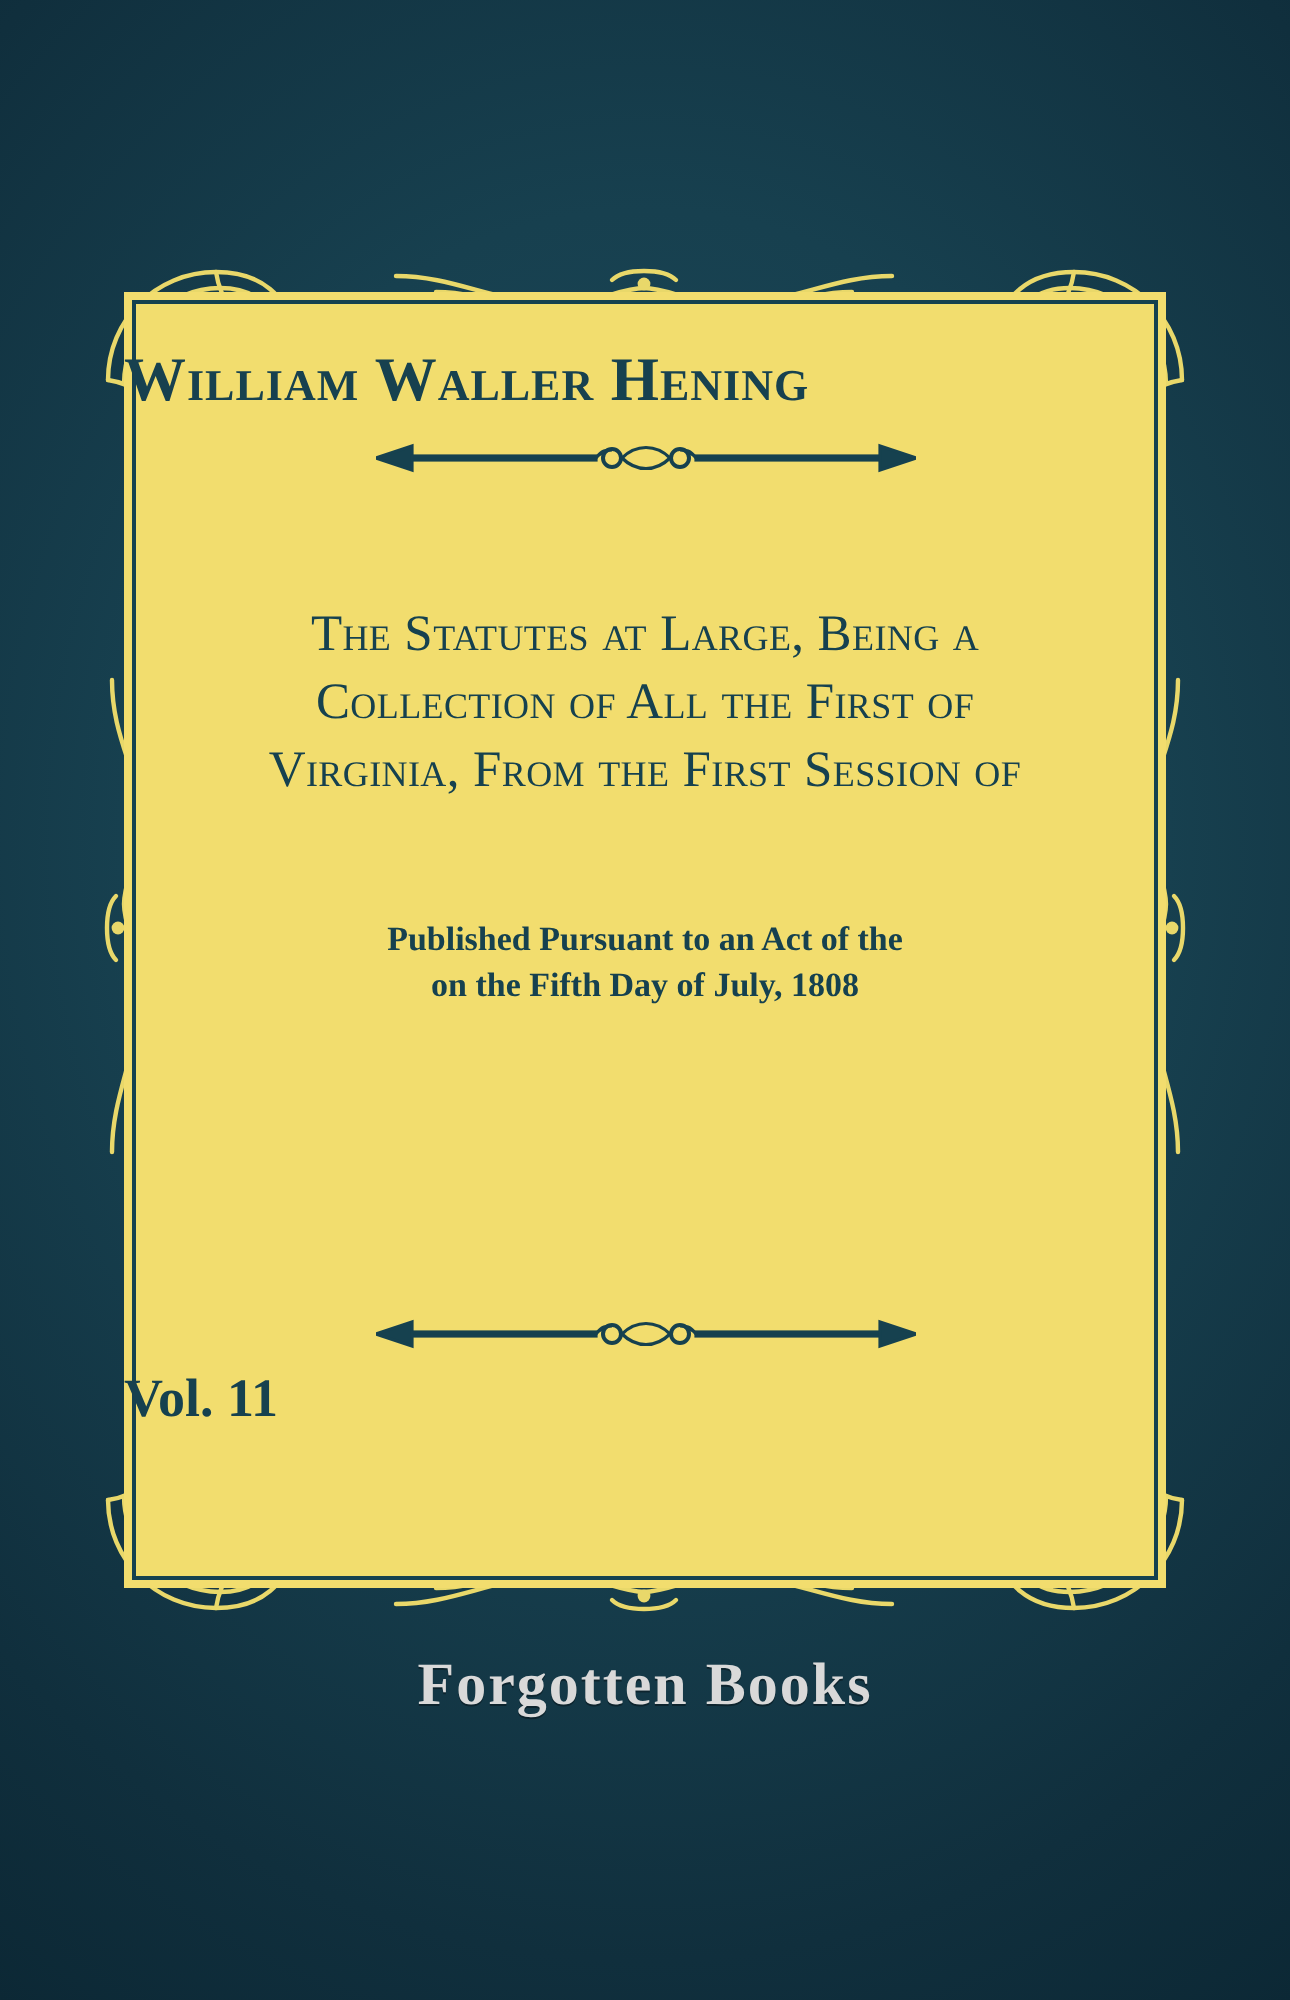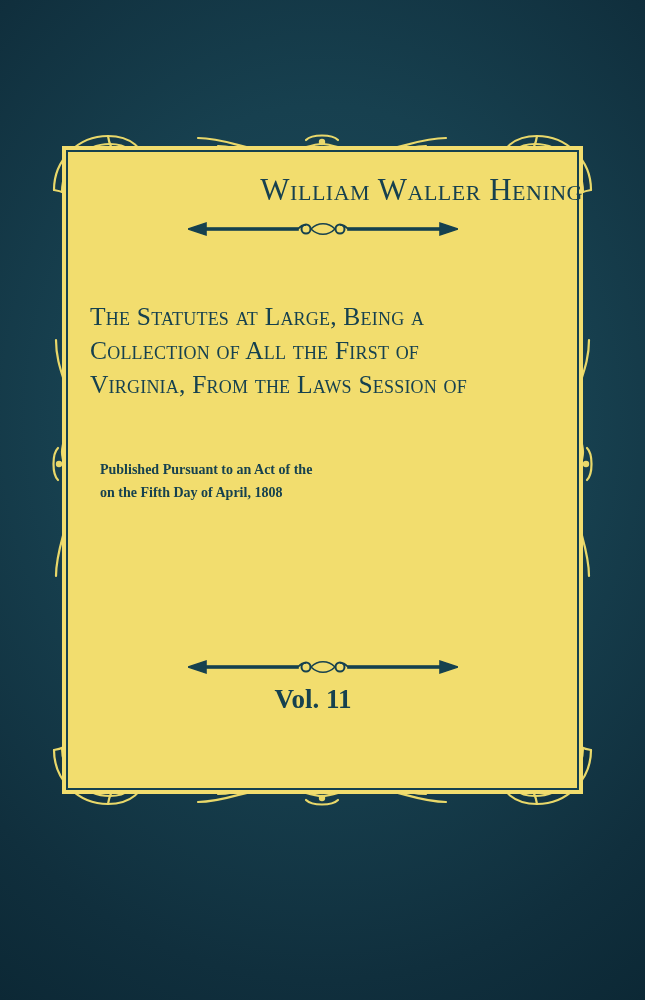--- a/index.html
+++ b/index.html
@@ -50,70 +50,72 @@
     border: 2px solid #16414f;
     box-sizing: border-box;
     pointer-events: none;
   }
 
   .author {
     position: absolute;
     left: 62px;
     top: 172px;
     width: 521px;
-    text-align: right;
+    text-align: left;
     font-family: "Liberation Serif", serif;
     font-size: 31px;
-    font-weight: normal;
+    font-weight: bold;
     letter-spacing: 0.5px;
     color: #17414f;
     font-variant: small-caps;
   }
 
   .divider {
     position: absolute;
     left: 50%;
     transform: translateX(-50%);
     width: 270px;
     height: 22px;
   }
   .divider-top { top: 218px; }
   .divider-bottom { top: 656px; }
 
   .title {
     position: absolute;
     left: 90px;
     top: 300px;
     width: 465px;
+    text-align: center;
     font-family: "Liberation Serif", serif;
     font-size: 25.5px;
     line-height: 34px;
     color: #16414f;
     font-variant: small-caps;
     letter-spacing: 0.2px;
   }
 
   .subtitle {
     position: absolute;
     left: 100px;
     top: 458px;
     width: 445px;
-    font-family: "Liberation Serif", serif;
-    font-size: 14px;
+    text-align: center;
+    font-family: "Liberation Serif", serif;
+    font-size: 17px;
     line-height: 23px;
     color: #16414f;
     font-weight: bold;
   }
 
   .volume {
     position: absolute;
     left: 62px;
     top: 684px;
     width: 502px;
-    text-align: center;
+    text-align: left;
     font-family: "Liberation Serif", serif;
     font-size: 27px;
     font-weight: bold;
     color: #16414f;
   }
 
   .publisher {
     position: absolute;
     left: 0;
     top: 826px;
@@ -197,39 +199,40 @@
         <rect x="160" y="10" width="92" height="2"></rect>
         <path d="M270,11 L252,5 L252,17 Z"></path>
         <path d="M110,11 C113,7 115,7 118,7 M152,7 C155,7 157,7 160,11"></path>
       </g>
     </svg>
   </div>
 
   <div class="title">
     <div>The Statutes at Large, Being a</div>
     <div>Collection of All the First of</div>
-    <div>Virginia, From the Laws Session of</div>
+    <div>Virginia, From the First Session of</div>
   </div>
 
   <div class="subtitle">
     <div>Published Pursuant to an Act of the</div>
-    <div>on the Fifth Day of April, 1808</div>
+    <div>on the Fifth Day of July, 1808</div>
   </div>
 
   <div class="divider divider-bottom">
     <svg width="270" height="22" viewBox="0 0 270 22" xmlns="http://www.w3.org/2000/svg">
       <g stroke="#16414f" stroke-width="1.6" fill="#16414f">
         <path d="M0,11 L18,5 L18,17 Z"></path>
         <rect x="18" y="10" width="92" height="2"></rect>
         <circle cx="118" cy="11" r="4.5" fill="none" stroke-width="2"></circle>
         <path d="M123,11 C130,4 140,4 147,11 C140,18 130,18 123,11 Z" fill="none" stroke-width="1.6"></path>
         <circle cx="152" cy="11" r="4.5" fill="none" stroke-width="2"></circle>
         <rect x="160" y="10" width="92" height="2"></rect>
         <path d="M270,11 L252,5 L252,17 Z"></path>
         <path d="M110,11 C113,7 115,7 118,7 M152,7 C155,7 157,7 160,11"></path>
       </g>
     </svg>
   </div>
 
   <div class="volume">Vol. 11</div>
 
+  <div class="publisher">Forgotten Books</div>
 
 </div>
 
 </body></html>

